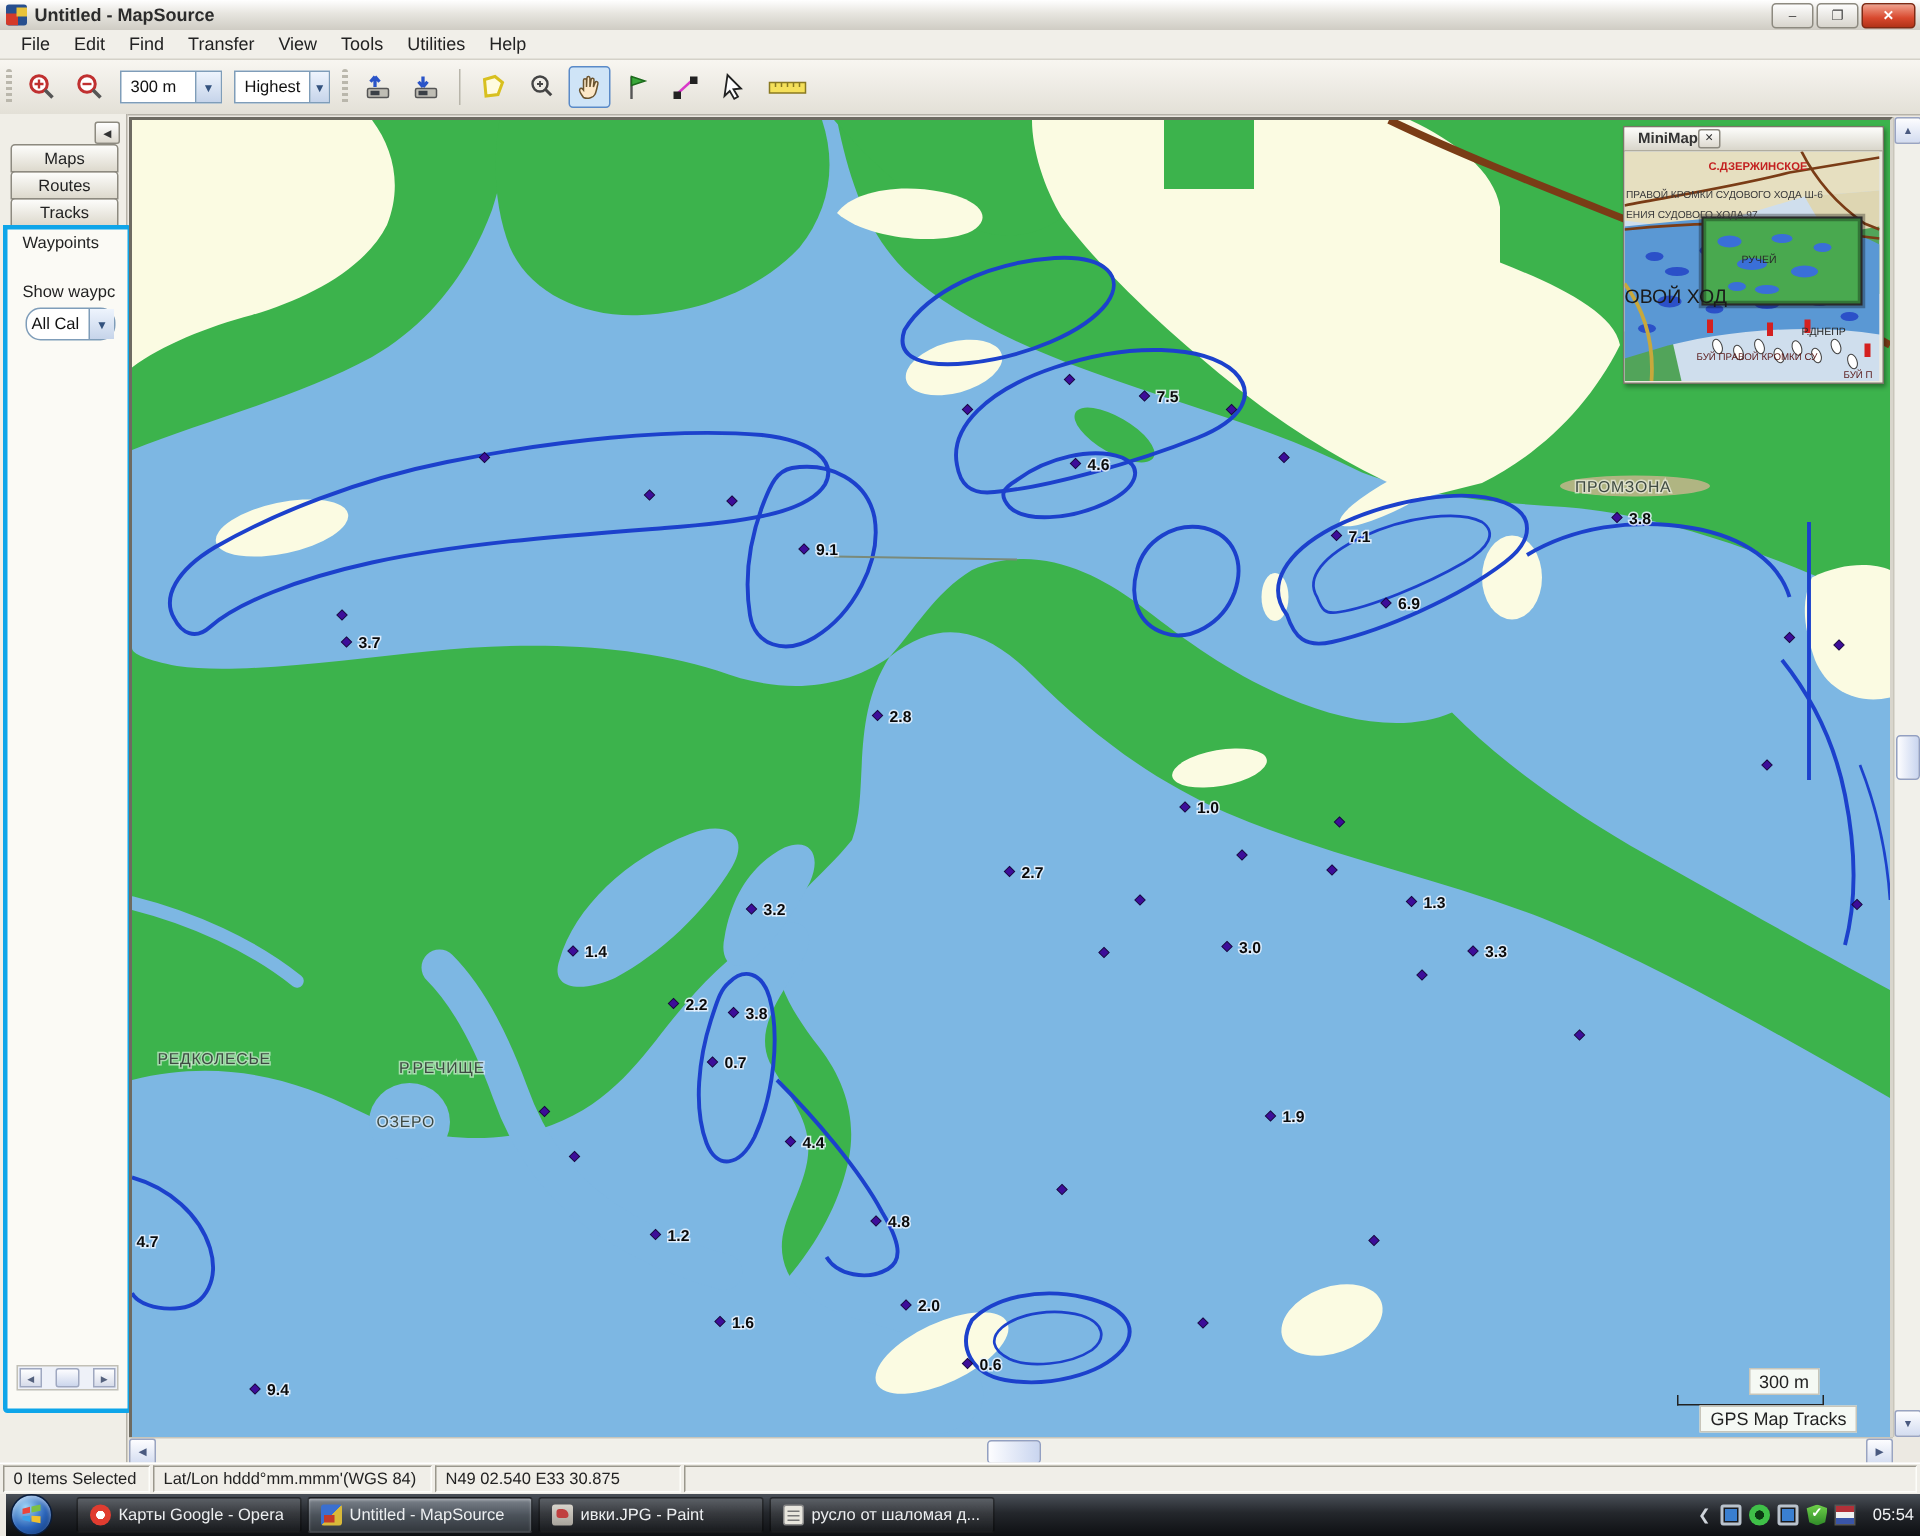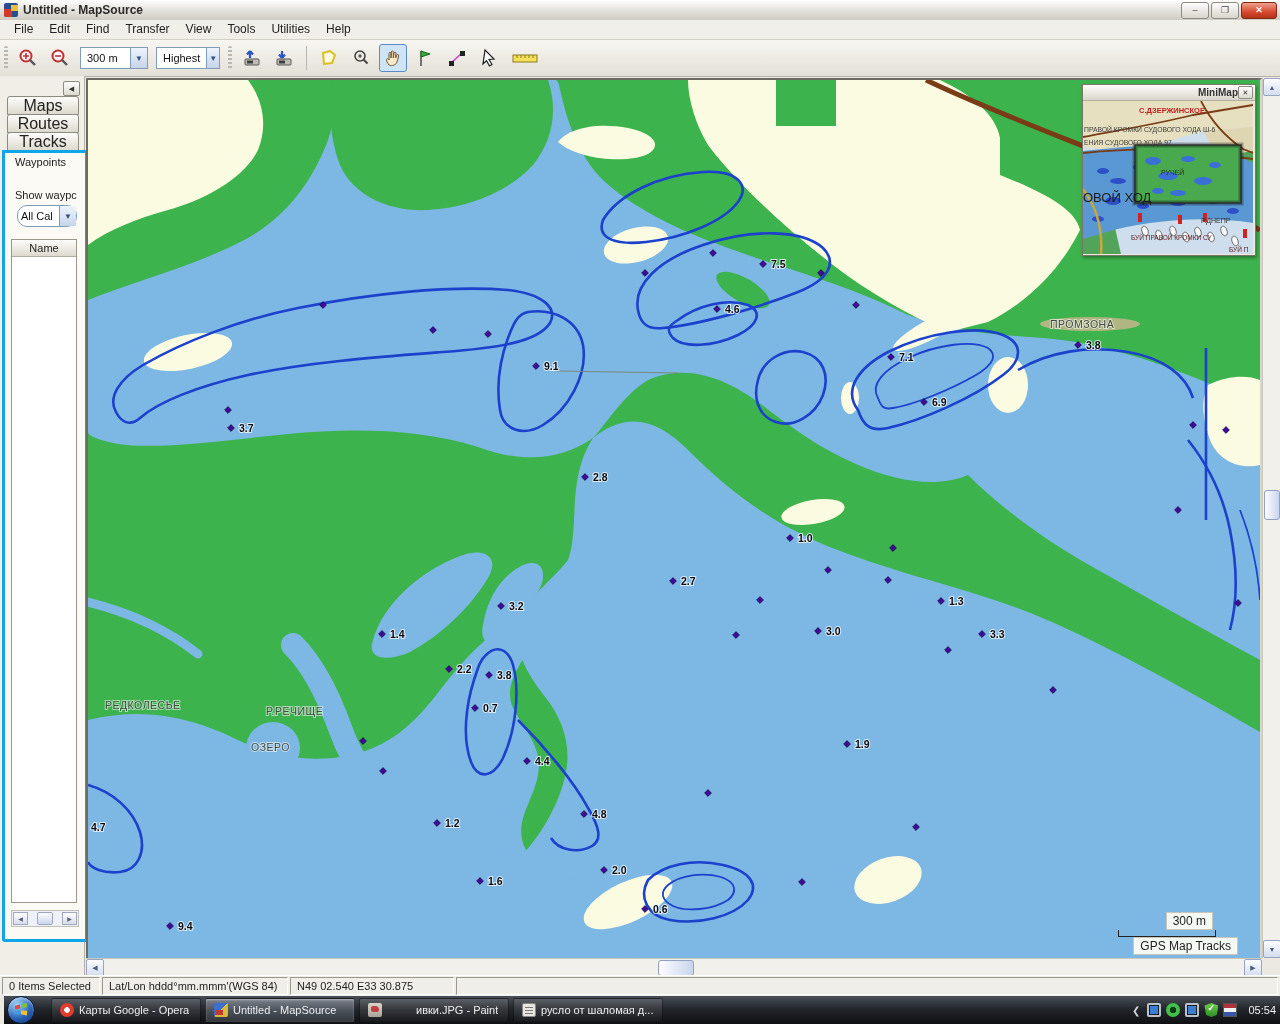--- a/index.html
+++ b/index.html
@@ -32,21 +32,21 @@
   .combo{height:20px;border:1px solid #7f9db9;background:#fff;display:flex;align-items:center;margin:0 4px;font-size:11px;color:#111;}
   .combo .val{padding:0 6px;flex:1;}
   .combo .drop{width:16px;height:100%;background:linear-gradient(#eef4fd,#c6d4ea);border-left:1px solid #7f9db9;
     display:flex;align-items:center;justify-content:center;font-size:8px;color:#33527e;}
   .sep{width:1px;height:24px;background:#b8b5aa;margin:0 6px;}
   
   #sidebar{position:absolute;left:0;top:76px;width:84px;height:899px;background:#f0eee7;border-right:1px solid #b5b2a8;}
   #collapse-btn{position:absolute;right:4px;top:5px;width:15px;height:13px;border:1px solid #8d8a80;border-radius:2px;
     background:linear-gradient(#fff,#ddd9cf);font-size:7px;color:#333;display:flex;align-items:center;justify-content:center;}
   .side-tab{position:absolute;left:7px;width:70px;height:17px;border:1px solid #8d8a80;border-radius:3px 3px 0 0;
-    background:linear-gradient(#fdfdfb,#ddd9cd);font-size:16px;color:#222;display:flex;align-items:center;justify-content:center;}
+    background:linear-gradient(#fdfdfb,#ddd9cd);font-size:11px;color:#222;display:flex;align-items:center;justify-content:center;}
   #waypanel{position:absolute;left:2px;top:74px;width:80px;height:786px;background:#fbfaf5;border:3px solid #0ea5e9;border-radius:0 3px 3px 3px;}
   #waypanel .wp-title{font-size:11px;color:#222;padding:3px 0 0 10px;}
   #show-label{position:absolute;left:10px;top:36px;font-size:11px;color:#222;white-space:nowrap;overflow:hidden;width:68px;}
   #cat-combo{position:absolute;left:8px;top:52px;width:58px;border-radius:10px;}
   #name-list{position:absolute;left:6px;top:86px;width:64px;bottom:36px;background:#fff;border:1px solid #9a968a;}
   #name-head{height:16px;background:linear-gradient(#fdfdfb,#ddd9cd);border-bottom:1px solid #b0ac9f;
     font-size:11px;color:#222;display:flex;align-items:center;justify-content:center;}
   #side-hscroll{position:absolute;left:6px;bottom:12px;width:64px;height:15px;background:#eef1f8;border:1px solid #c2c0b6;
     display:flex;align-items:center;justify-content:space-between;padding:0 1px;}
   .mini-arrow{width:13px;height:11px;background:linear-gradient(#fff,#d7dcea);border:1px solid #9fa8c0;font-size:6px;color:#55627e;
@@ -58,21 +58,21 @@
   #map-svg{display:block;}
   #scale-box,#gps-box{position:absolute;background:rgba(252,252,244,.95);border:1px solid #c8c6ba;
     font-size:12px;color:#222;padding:0 6px;line-height:16px;}
   #scale-box{right:47px;bottom:28px;}
   #scale-bracket{position:absolute;right:44px;bottom:21px;width:96px;height:6px;
     border-left:1.5px solid #222;border-right:1.5px solid #222;border-bottom:1.5px solid #222;}
   #gps-box{right:22px;bottom:3px;}
   
   #minimap{position:absolute;right:4px;top:4px;width:172px;height:170px;border:1px solid #7a7768;background:#ece9df;box-shadow:1px 2px 3px rgba(0,0,0,.35);}
   #mm-title{height:15px;background:linear-gradient(#fdfdfb,#d9d6cb);border-bottom:1px solid #b0ac9f;
-    display:flex;align-items:center;justify-content:flex-end;padding:0 2px 0 9px;}
+    display:flex;align-items:center;justify-content:flex-start;padding:0 2px 0 9px;}
   #mm-title span{font-size:10px;font-weight:bold;color:#333;}
   #mm-close{width:13px;height:11px;border:1px solid #8d8a80;border-radius:2px;background:linear-gradient(#fff,#ddd9cf);
     font-size:7px;color:#333;display:flex;align-items:center;justify-content:center;line-height:1;}
   
   #vscroll{position:absolute;left:1262px;top:78px;width:17px;height:880px;background:#f1f0ea;border-left:1px solid #c9c6bb;}
   #hscroll{position:absolute;left:86px;top:958px;width:1176px;height:17px;background:#f1f0ea;border-top:1px solid #c9c6bb;}
   .sb-btn{position:absolute;width:16px;height:16px;background:linear-gradient(#fdfdff,#d3dcf0);border:1px solid #99a4c2;border-radius:2px;
     display:flex;align-items:center;justify-content:center;font-size:7px;color:#4a5a80;}
   .sb-thumb{position:absolute;background:linear-gradient(90deg,#fdfdff,#c9d5ef);border:1px solid #93a0c2;border-radius:3px;}
   
@@ -225,23 +225,20 @@
       <div class="side-tab" style="top: 20px;">Maps</div>
       <div class="side-tab" style="top: 38px;">Routes</div>
       <div class="side-tab" style="top: 56px;">Tracks</div>
     </div>
   <div id="waypanel">
     <div class="wp-title">Waypoints</div>
     <div id="show-label">Show waypc</div>
     <div class="combo" id="cat-combo">
       <span class="val" style="padding:0 3px">All Cal</span>
       <span class="drop">▼</span>
-    </div>
-    <div id="name-list">
-      <div id="name-head">Name</div>
     </div>
     <div id="side-hscroll">
       <div class="mini-arrow">◀</div>
       <div class="mini-thumb"></div>
       <div class="mini-arrow">▶</div>
     </div>
   </div>
 </div>
 
 <div id="map-wrap">
@@ -521,21 +518,21 @@
       <div class="task-btn" style="width: 132px;">
         <span class="task-icon opera-icon"></span>
         <span style="overflow: hidden; text-overflow: ellipsis;">Карты Google - Opera</span>
       </div>
       <div class="task-btn active" style="width: 132px;">
         <span class="task-icon mapsource-icon"></span>
         <span style="overflow: hidden; text-overflow: ellipsis;">Untitled - MapSource</span>
       </div>
       <div class="task-btn" style="width: 132px;">
         <span class="task-icon paint-icon"></span>
-        <span style="overflow: hidden; text-overflow: ellipsis; margin-left: 29px;">ивки.JPG - Paint</span>
+        <span style="overflow: hidden; text-overflow: ellipsis;">ивки.JPG - Paint</span>
       </div>
       <div class="task-btn" style="width: 132px;">
         <span class="task-icon document-icon"></span>
         <span style="overflow: hidden; text-overflow: ellipsis;">русло от шаломая д...</span>
       </div>
     </div>
   <div id="tray">
     <span class="chev">❮</span>
     <span id="tray-holder" style="display:flex;gap:5px;">
         <span class="tray-ic monitor"></span>

